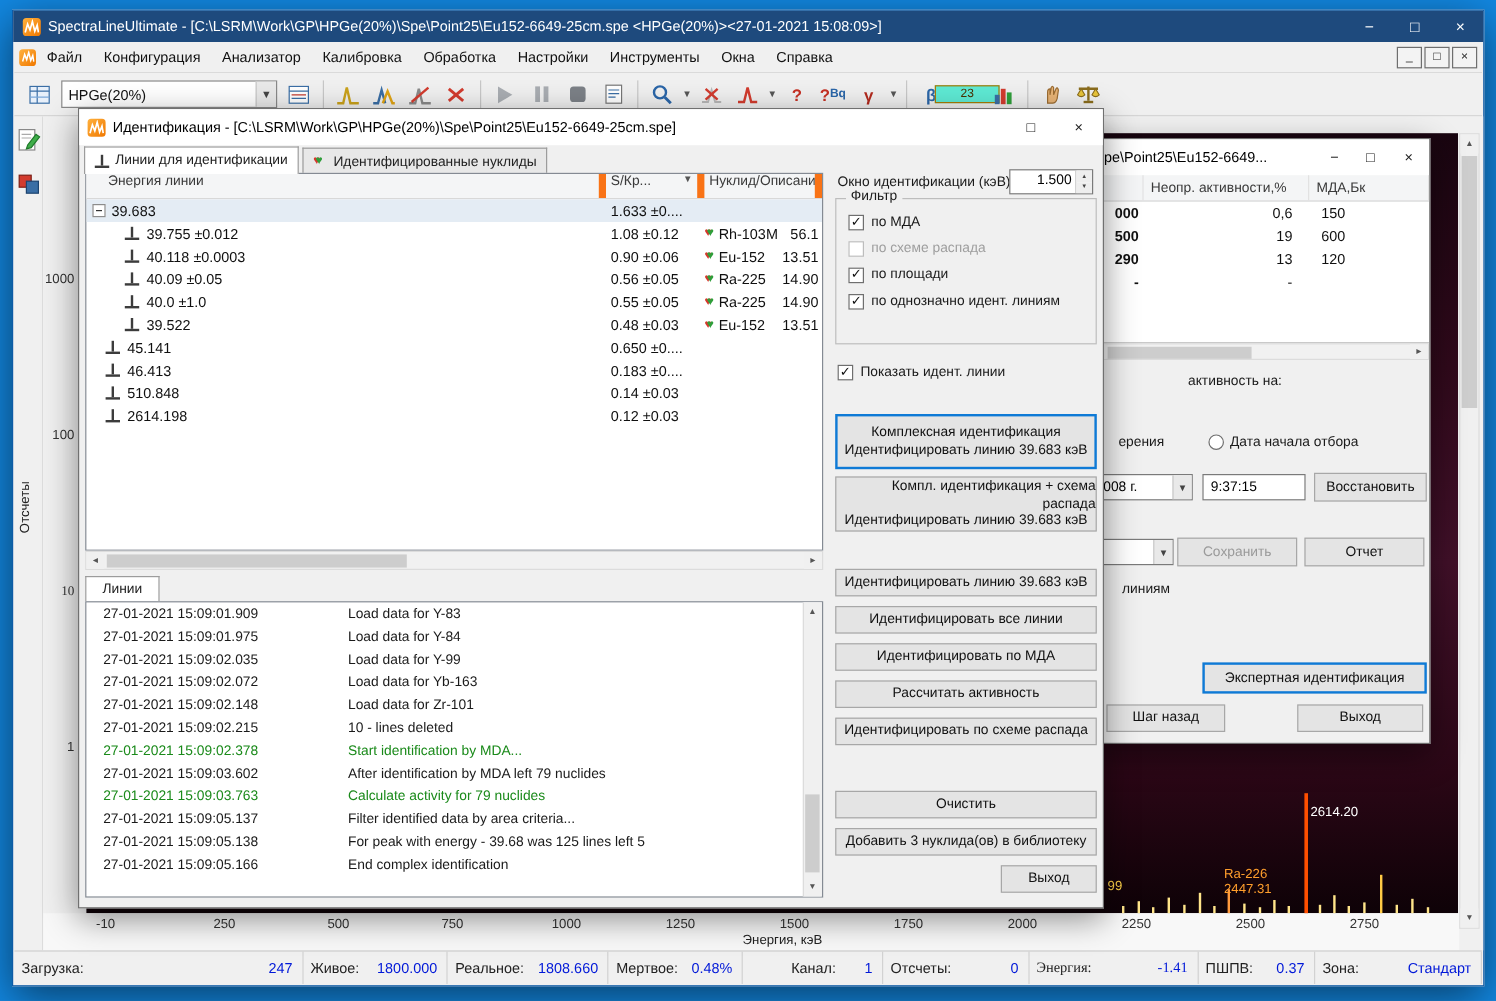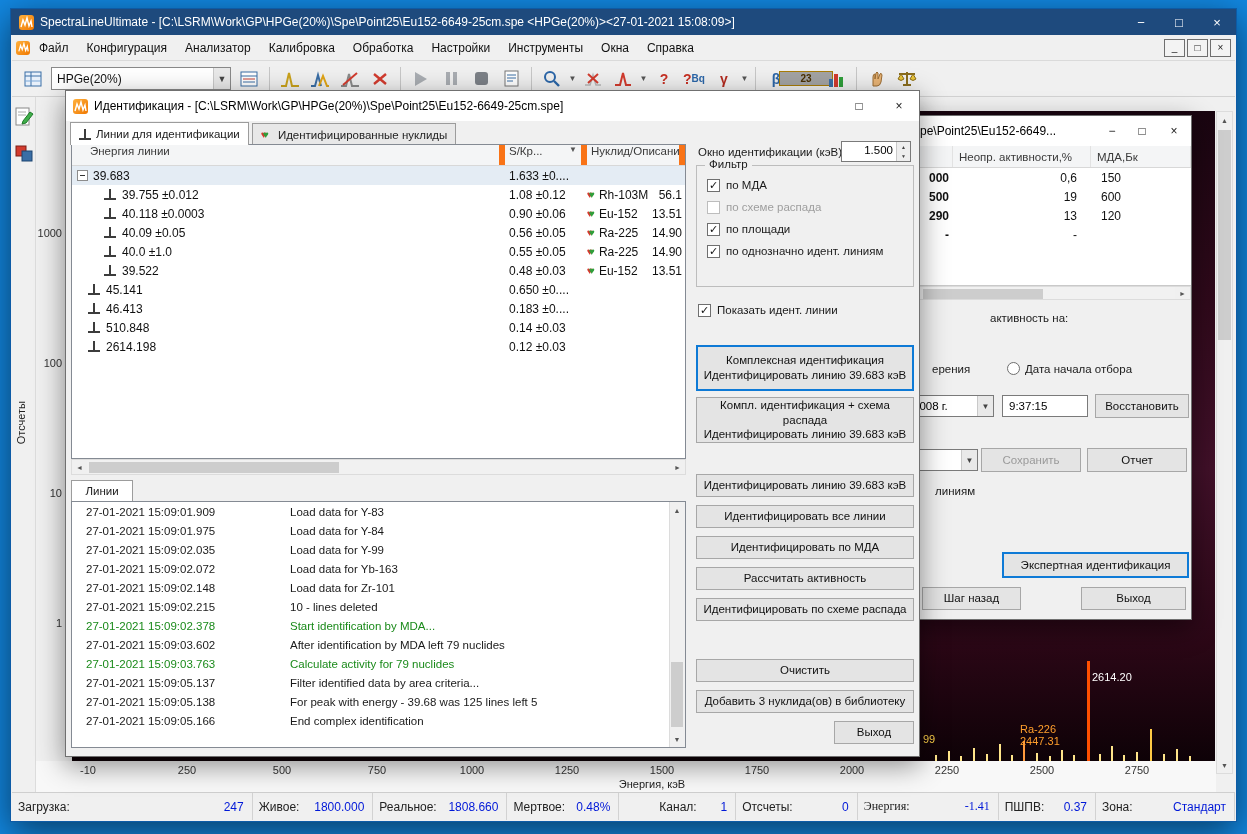--- a/index.html
+++ b/index.html
@@ -61,21 +61,21 @@
     font-size:12px;padding:0 8px 0 6px;}
   .s-label{color:#222;}
   .s-value{color:#0018d8;}
 
   
   .dlg{position:absolute;background:#f0f0f0;border:1px solid #707070;box-shadow:0 8px 26px rgba(0,0,0,.45);}
   .dlg-title{position:absolute;left:0;top:0;right:0;height:30px;background:#ffffff;display:flex;align-items:center;}
   .dlg-title .dtext{font-size:12px;color:#000;white-space:nowrap;overflow:hidden;flex:1;margin-left:6px;}
   .dlg-btn{width:40px;height:30px;display:flex;align-items:center;justify-content:center;font-size:12px;color:#222;flex:0 0 auto;}
   .btn{background:#e4e4e4;border:1px solid #a7a7a7;display:flex;flex-direction:column;align-items:center;
-    justify-content:center;font-size:11.5px;color:#111;line-height:1.3;text-align:center;}
+    justify-content:center;font-size:11.5px;color:#111;line-height:1.3;text-align:right;}
   .btn.focus{border:2px solid #0e7ad6;}
   .btn.dis{color:#9a9a9a;}
 
   
   #iddlg{left:65px;top:90px;width:855px;height:667px;z-index:30;}
   .tab{display:flex;align-items:center;gap:5px;padding:0 8px;height:22px;font-size:11.5px;color:#222;
     background:#e8e8e8;border:1px solid #9c9c9c;border-bottom:none;}
   .tab.active{background:#fff;height:23px;z-index:2;}
   #linetable{position:absolute;left:5px;top:53px;width:615px;height:315px;background:#fff;border:1px solid #848a93;}
   #thead{position:absolute;left:0;top:0;right:0;height:21px;display:flex;background:#f4f5f6;border-bottom:1px solid #d8d8d8;}
@@ -269,21 +269,21 @@
     <span class="ticon glyph" style="color:#c62f22">?</span>
     <span class="ticon">
       <span class="glyph" style="color:#c62f22">?</span>
         <span style="color:#2b66a8;font-size:10px;font-weight:bold">Bq</span>
     </span>
     <span class="ticon glyph" style="color:#b22a1e">γ</span>
     <span class="ddarr">▼</span>
     <span class="tsep"></span>
     <span class="ticon glyph" style="color:#2b66a8">β</span>
     <span class="ticon">
-      <span style="background:#a3a3a3;border:1px solid #a97c07;color:#4a3000;font-size:10px;font-weight:bold;padding:1px 20px">23</span>
+      <span style="background:#5eead4;border:1px solid #a97c07;color:#4a3000;font-size:10px;font-weight:normal;padding:1px 20px">23</span>
     </span>
     <span class="ticon">
       <svg width="18" height="16">
           <rect x="2" y="8" width="4" height="8" fill="#3a6ea5"></rect>
           <rect x="7" y="3" width="4" height="13" fill="#d23b2e"></rect>
           <rect x="12" y="6" width="4" height="10" fill="#2f9e3a"></rect>
         </svg>
     </span>
     <span class="tsep"></span>
     <span class="ticon">
@@ -337,21 +337,21 @@
         <span class="xtick" style="left: 1006px;">2500</span>
         <span class="xtick" style="left: 1101px;">2750</span>
       </div>
     <div id="vscroll">
       <span class="sarr" style="top:0">▲</span>
       <span class="sthumb" style="left:1px;width:13px;top:18px;height:210px"></span>
       <span class="sarr" style="bottom:0">▼</span>
     </div>
   <span class="ytick" style="top: 130px;">1000</span>
       <span class="ytick" style="top: 260px;">100</span>
-      <span class="ytick" style="top: 390px;">10</span>
+      <span class="ytick" style="top: 390px; font-family: Liberation Serif, serif;">10</span>
       <span class="ytick" style="top: 520px;">1</span>
       <span class="spline" style="left: 899px; top: 658px; height: 6px; width: 2px; background: rgb(255, 229, 138);"></span>
       <span class="spline" style="left: 912px; top: 654px; height: 10px; width: 2px; background: rgb(255, 229, 138);"></span>
       <span class="spline" style="left: 924px; top: 659px; height: 5px; width: 2px; background: rgb(255, 229, 138);"></span>
       <span class="spline" style="left: 937px; top: 651px; height: 13px; width: 2px; background: rgb(255, 229, 138);"></span>
       <span class="spline" style="left: 950px; top: 657px; height: 7px; width: 2px; background: rgb(255, 229, 138);"></span>
       <span class="spline" style="left: 963px; top: 647px; height: 17px; width: 2px; background: rgb(255, 229, 138);"></span>
       <span class="spline" style="left: 975px; top: 658px; height: 6px; width: 2px; background: rgb(255, 229, 138);"></span>
       <span class="spline" style="left: 987px; top: 644px; height: 20px; width: 2px; background: rgb(255, 154, 61);"></span>
       <span class="spline" style="left: 1000px; top: 656px; height: 8px; width: 2px; background: rgb(255, 229, 138);"></span>

